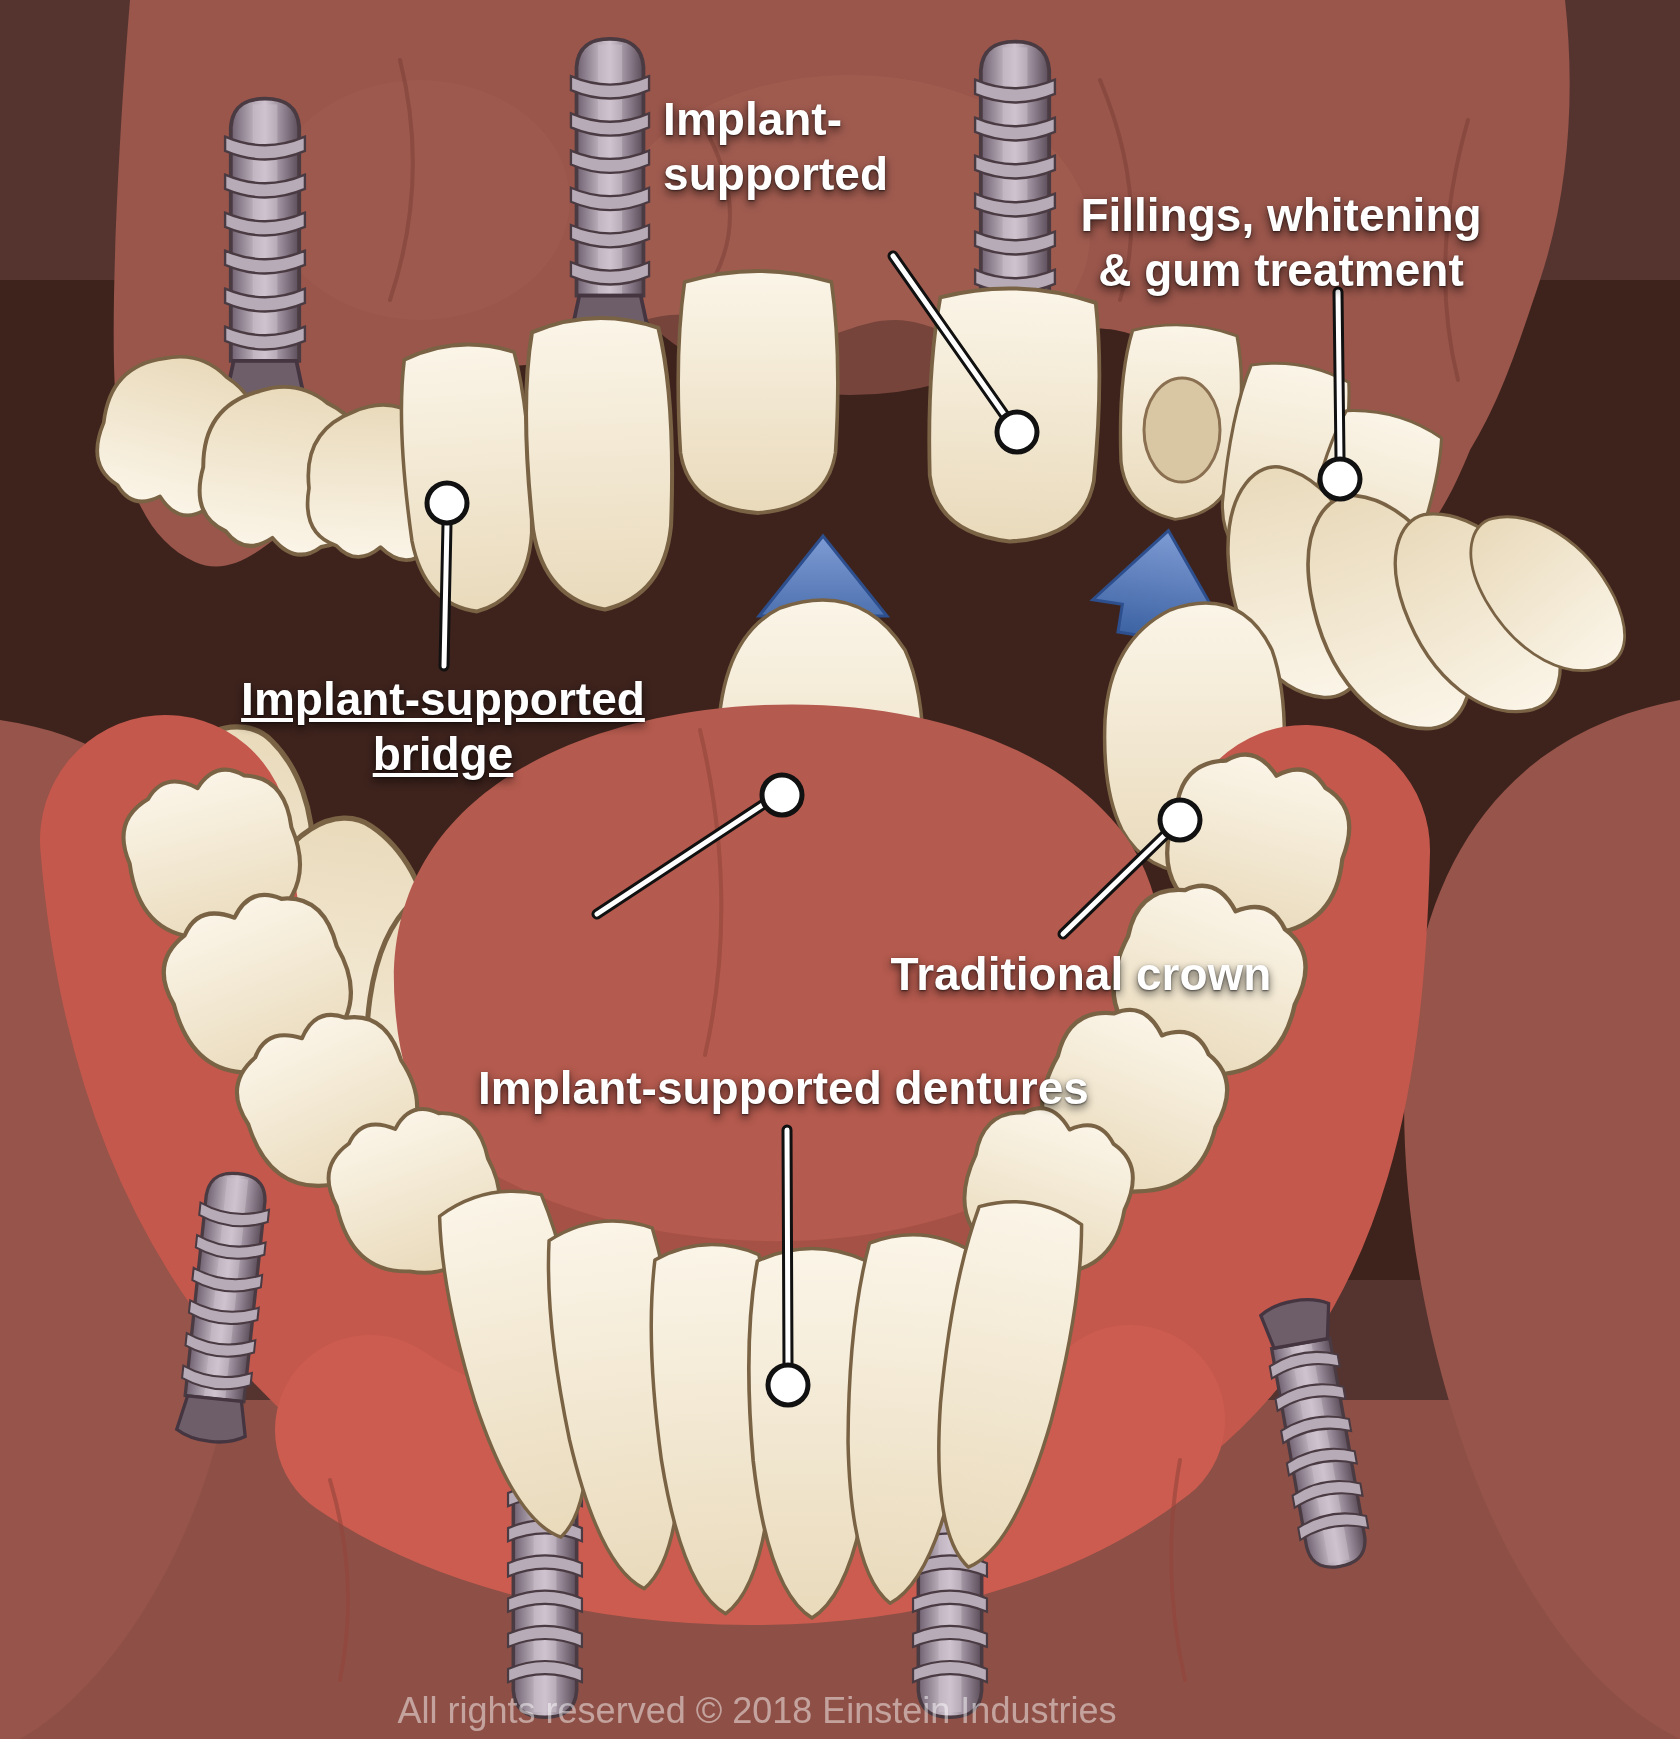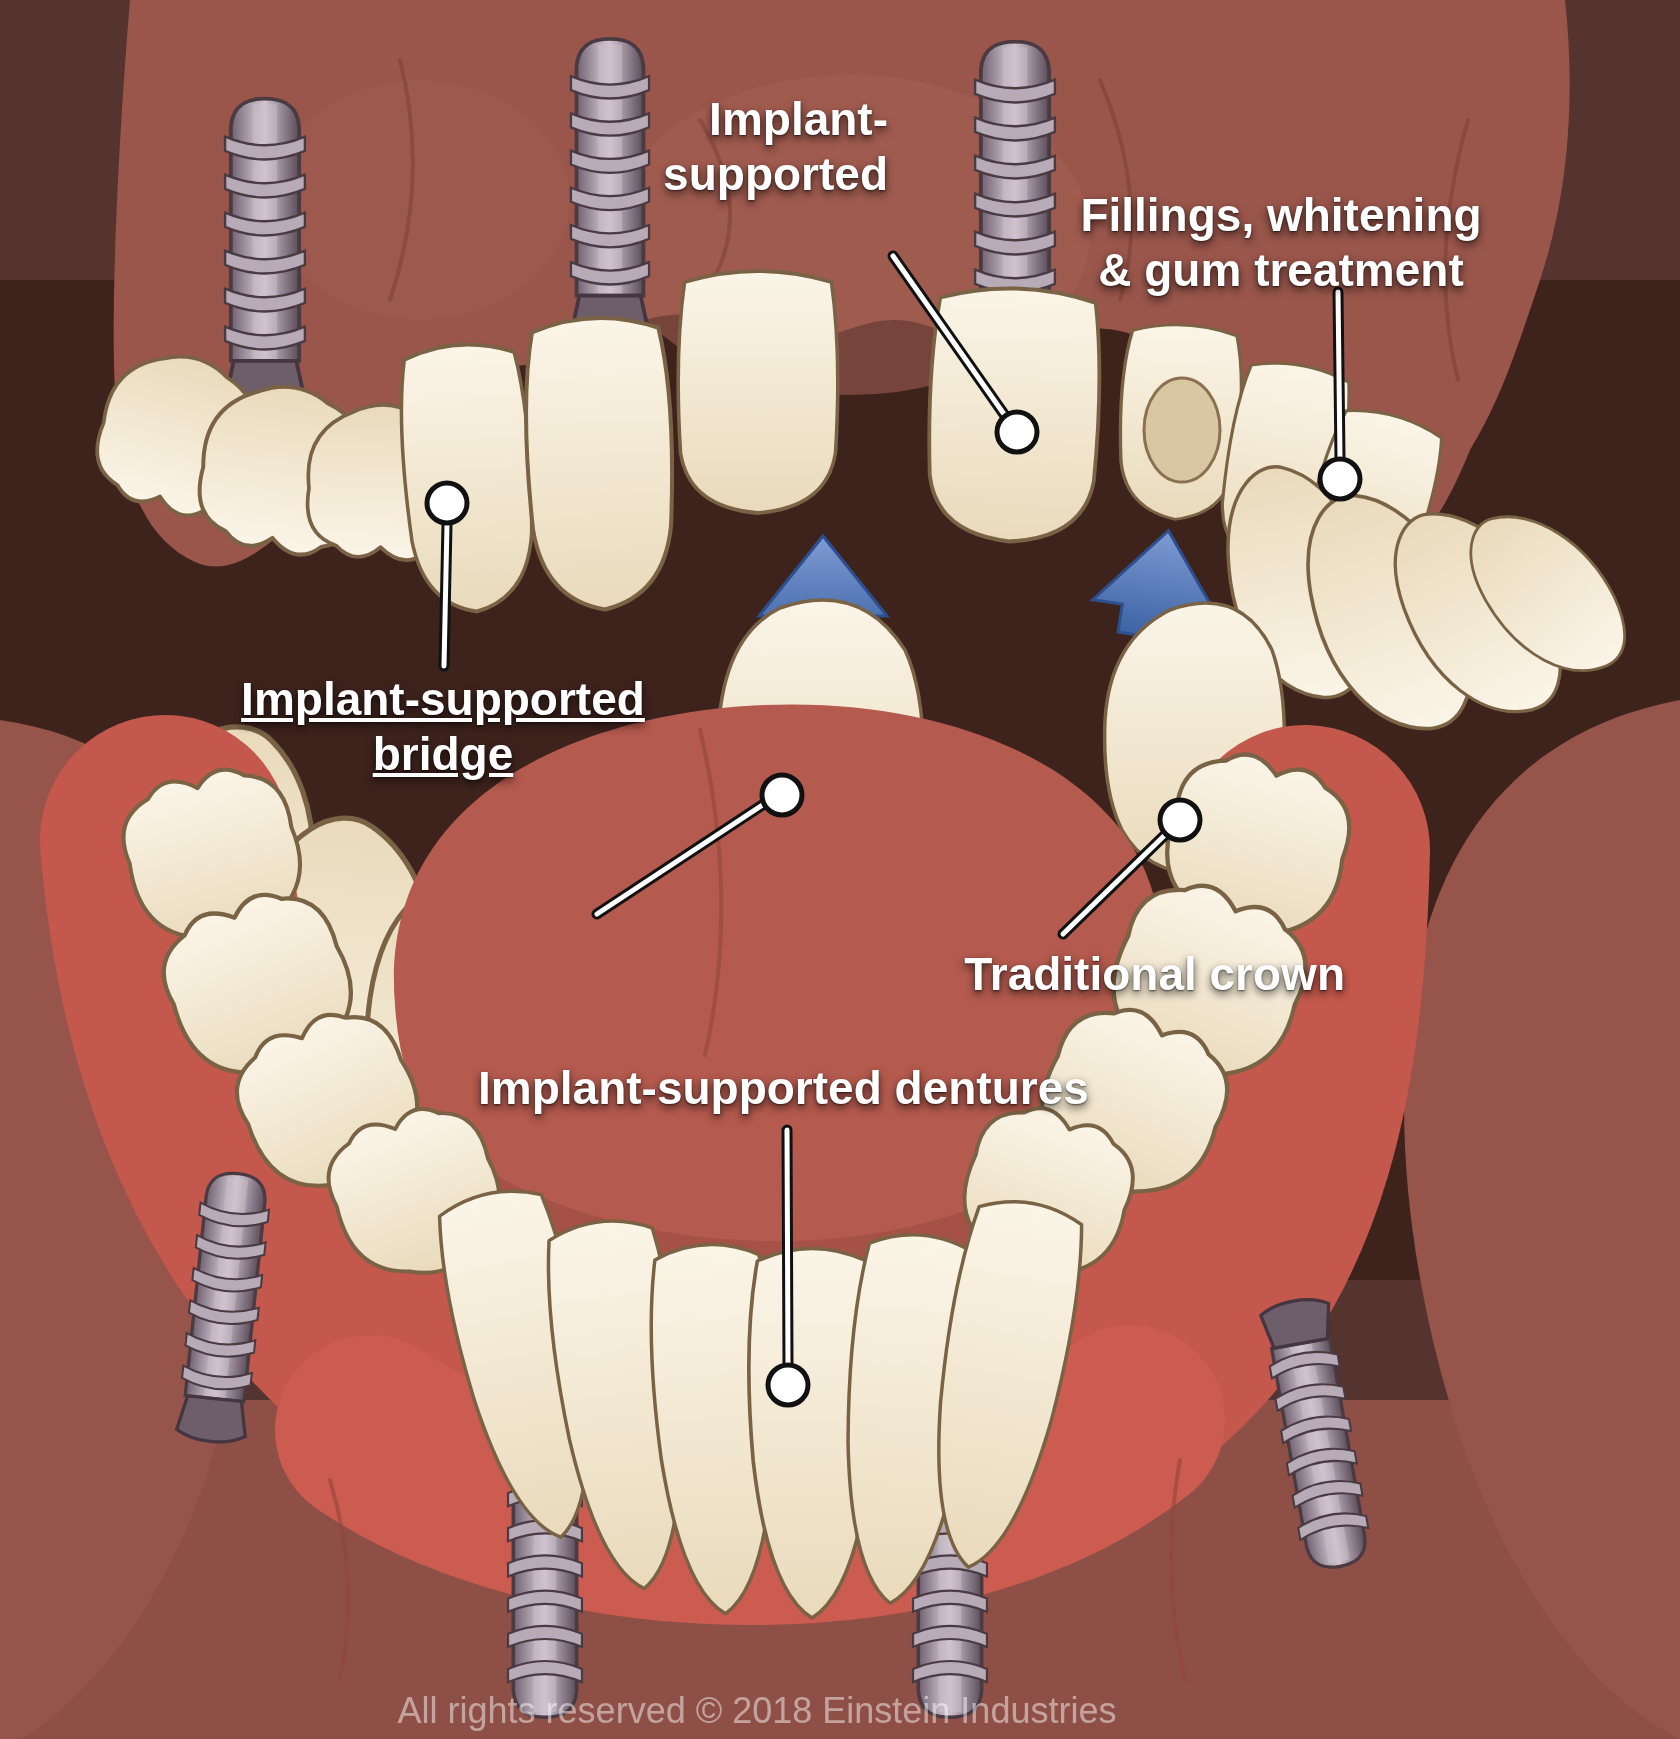--- a/index.html
+++ b/index.html
@@ -13,27 +13,27 @@
   #artwork{position:absolute;left:0;top:0;}
   .lbl{
     position:absolute;
     color:#ffffff;
     font-weight:bold;
     font-size:46px;
     line-height:55px;
     text-shadow:0 4px 8px rgba(0,0,0,.65),0 1px 2px rgba(0,0,0,.55);
     white-space:nowrap;
   }
-  .lbl-right{text-align:right;}
+  .lbl-right{}
   .lbl-center{text-align:center;}
   #lbl-implant-crown{top:92px;right:792px;}
   #lbl-fillings{top:172px;left:981px;width:600px;margin-top:16px;}
   #lbl-bridge{top:672px;left:143px;width:600px;text-decoration:underline;}
   #lbl-veneer{top:855px;right:1105px;}
-  #lbl-traditional{top:947px;left:745px;width:600px;text-align:right;}
+  #lbl-traditional{top:947px;left:781px;width:600px;}
   #lbl-dentures{top:1061px;left:478px;width:600px;}
   #copyright{
     position:absolute;top:1690px;left:1px;width:1512px;
     text-align:center;font-size:36px;font-weight:normal;
     color:rgba(255,255,255,0.48);
     text-shadow:none;white-space:nowrap;
   }
   .tooth{fill:url(#gTooth);stroke:#7a6345;stroke-width:3.5;stroke-linejoin:round;}
   .crease{fill:none;stroke:#7c4036;stroke-width:4;opacity:.55;stroke-linecap:round;}
   .lcrease{fill:none;stroke:#93443b;stroke-width:4;opacity:.6;stroke-linecap:round;}

